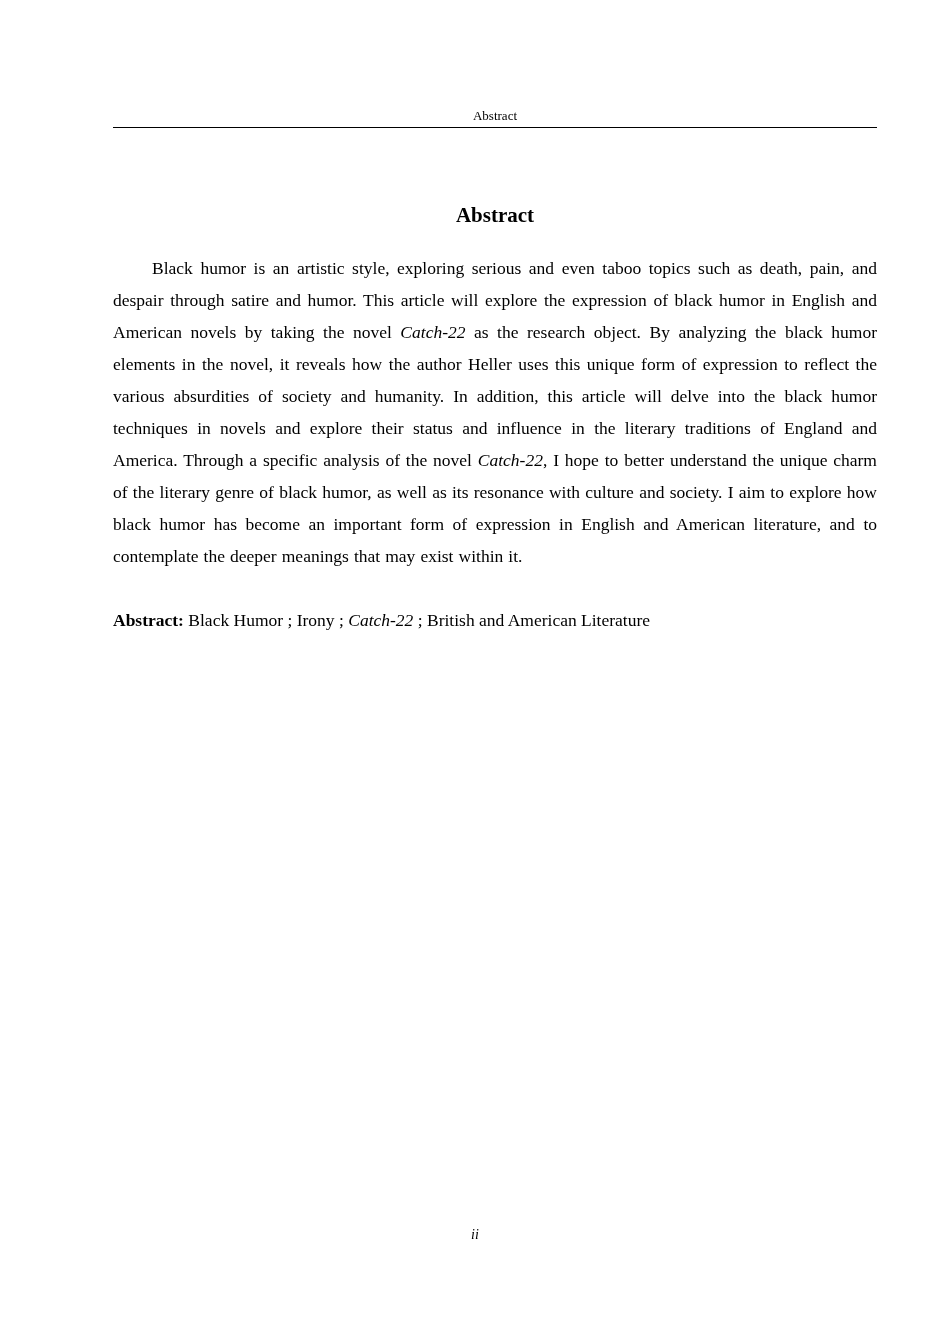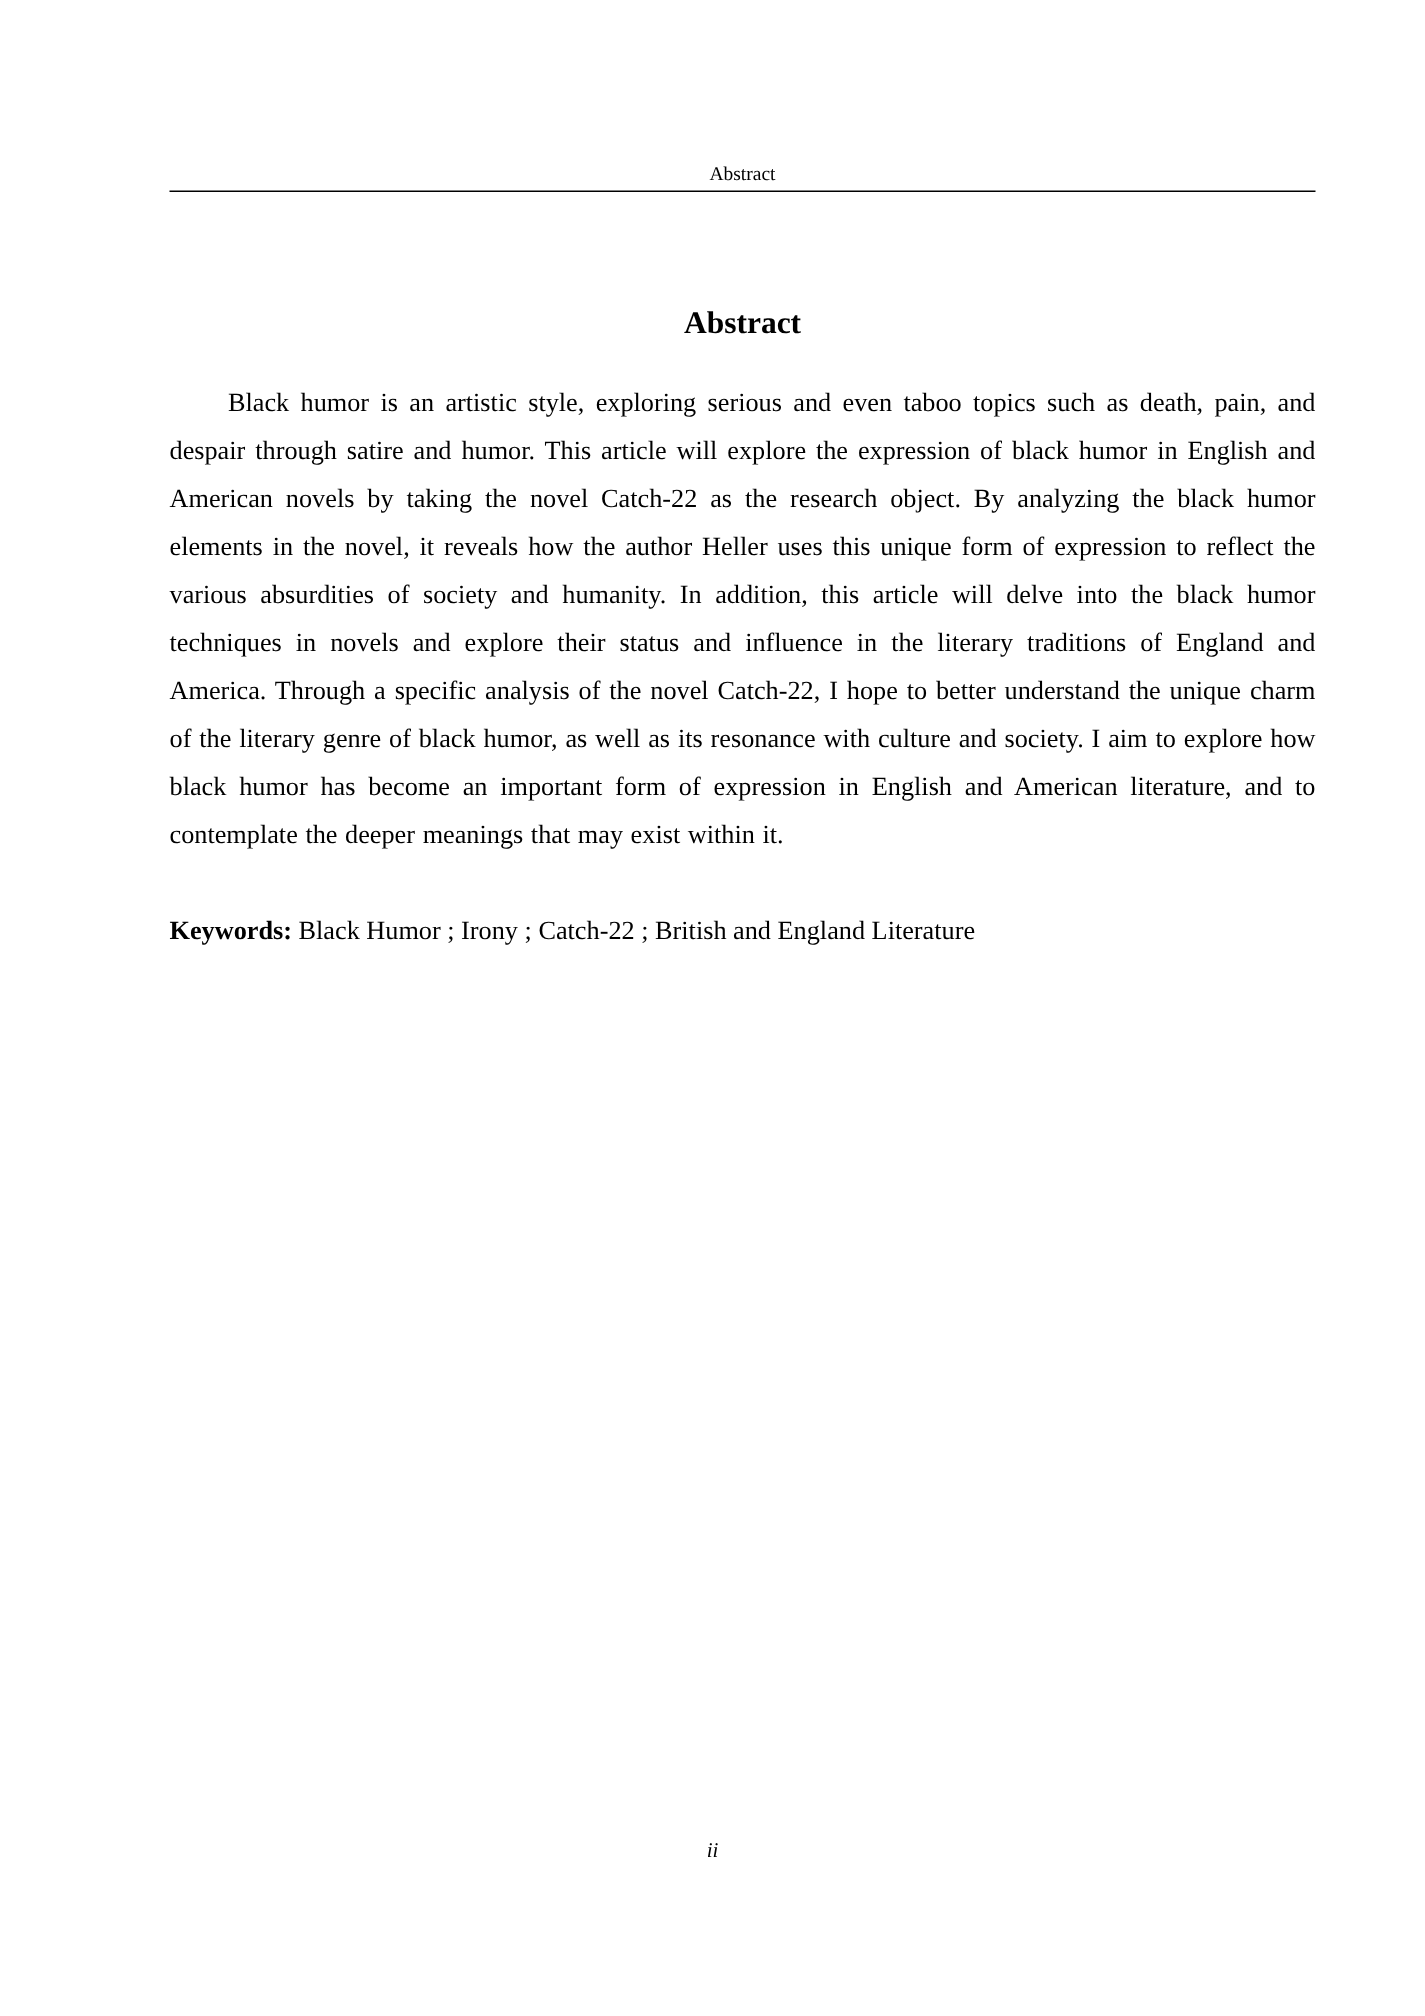--- a/index.html
+++ b/index.html
@@ -41,21 +41,21 @@
     text-indent: 39px;
     hyphens: none;
     word-spacing: 0.04em;
   }
   .keywords-line {
     margin: 32px 0 0 0;
     font-size: 17.5px;
     line-height: 32px;
     text-align: left;
   }
-  .seg-italic { }
+  .seg-italic { font-style: italic; }
   .seg-bold { font-weight: bold; }
   .page-footer {
     position: absolute;
     top: 1226px;
     left: 0;
     right: 0;
     text-align: center;
     font-size: 14px;
     line-height: 18px;
     font-style: italic;
@@ -65,17 +65,17 @@
 <body>
 
 <div class="page">
 
   <div class="running-head"><span>Abstract</span></div>
 
   <h1 class="doc-title">Abstract</h1>
 
   <p class="abstract-paragraph"><span>Black humor is an artistic style, exploring serious and even taboo topics such as death, pain, and despair through satire and humor. This article will explore the expression of black humor in English and American novels by taking the novel </span><span class="seg-italic">Catch-22</span><span> as the research object. By analyzing the black humor elements in the novel, it reveals how the author Heller uses this unique form of expression to reflect the various absurdities of society and humanity. In addition, this article will delve into the black humor techniques in novels and explore their status and influence in the literary traditions of England and America. Through a specific analysis of the novel </span><span class="seg-italic">Catch-22</span><span>, I hope to better understand the unique charm of the literary genre of black humor, as well as its resonance with culture and society. I aim to explore how black humor has become an important form of expression in English and American literature, and to contemplate the deeper meanings that may exist within it.</span></p>
 
-  <p class="keywords-line"><span class="seg-bold">Keywords:</span><span> Black Humor ; Irony ; </span><span class="seg-italic">Catch-22</span><span> ; British and England Literature</span></p>
+  <p class="keywords-line"><span class="seg-bold">Abstract:</span><span> Black Humor ; Irony ; </span><span class="seg-italic">Catch-22</span><span> ; British and American Literature</span></p>
 
   <div class="page-footer"><span>ii</span></div>
 
 </div>
 
 </body></html>

